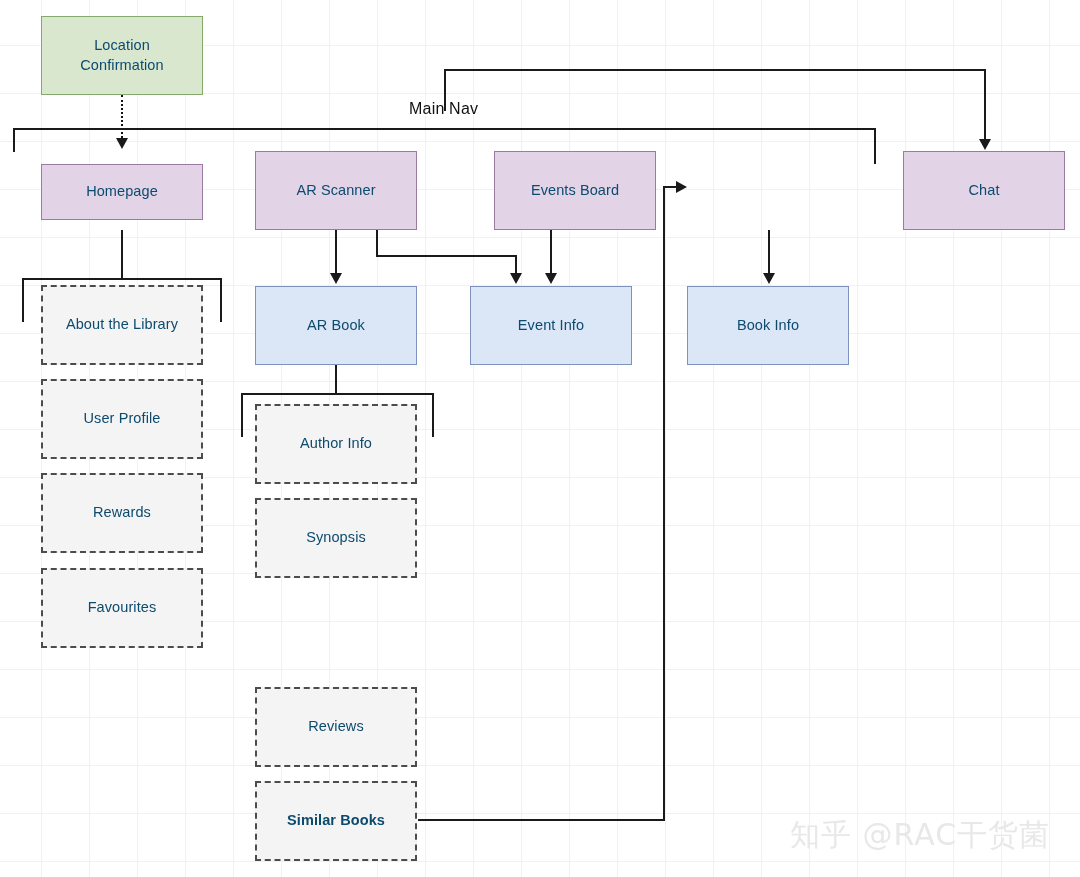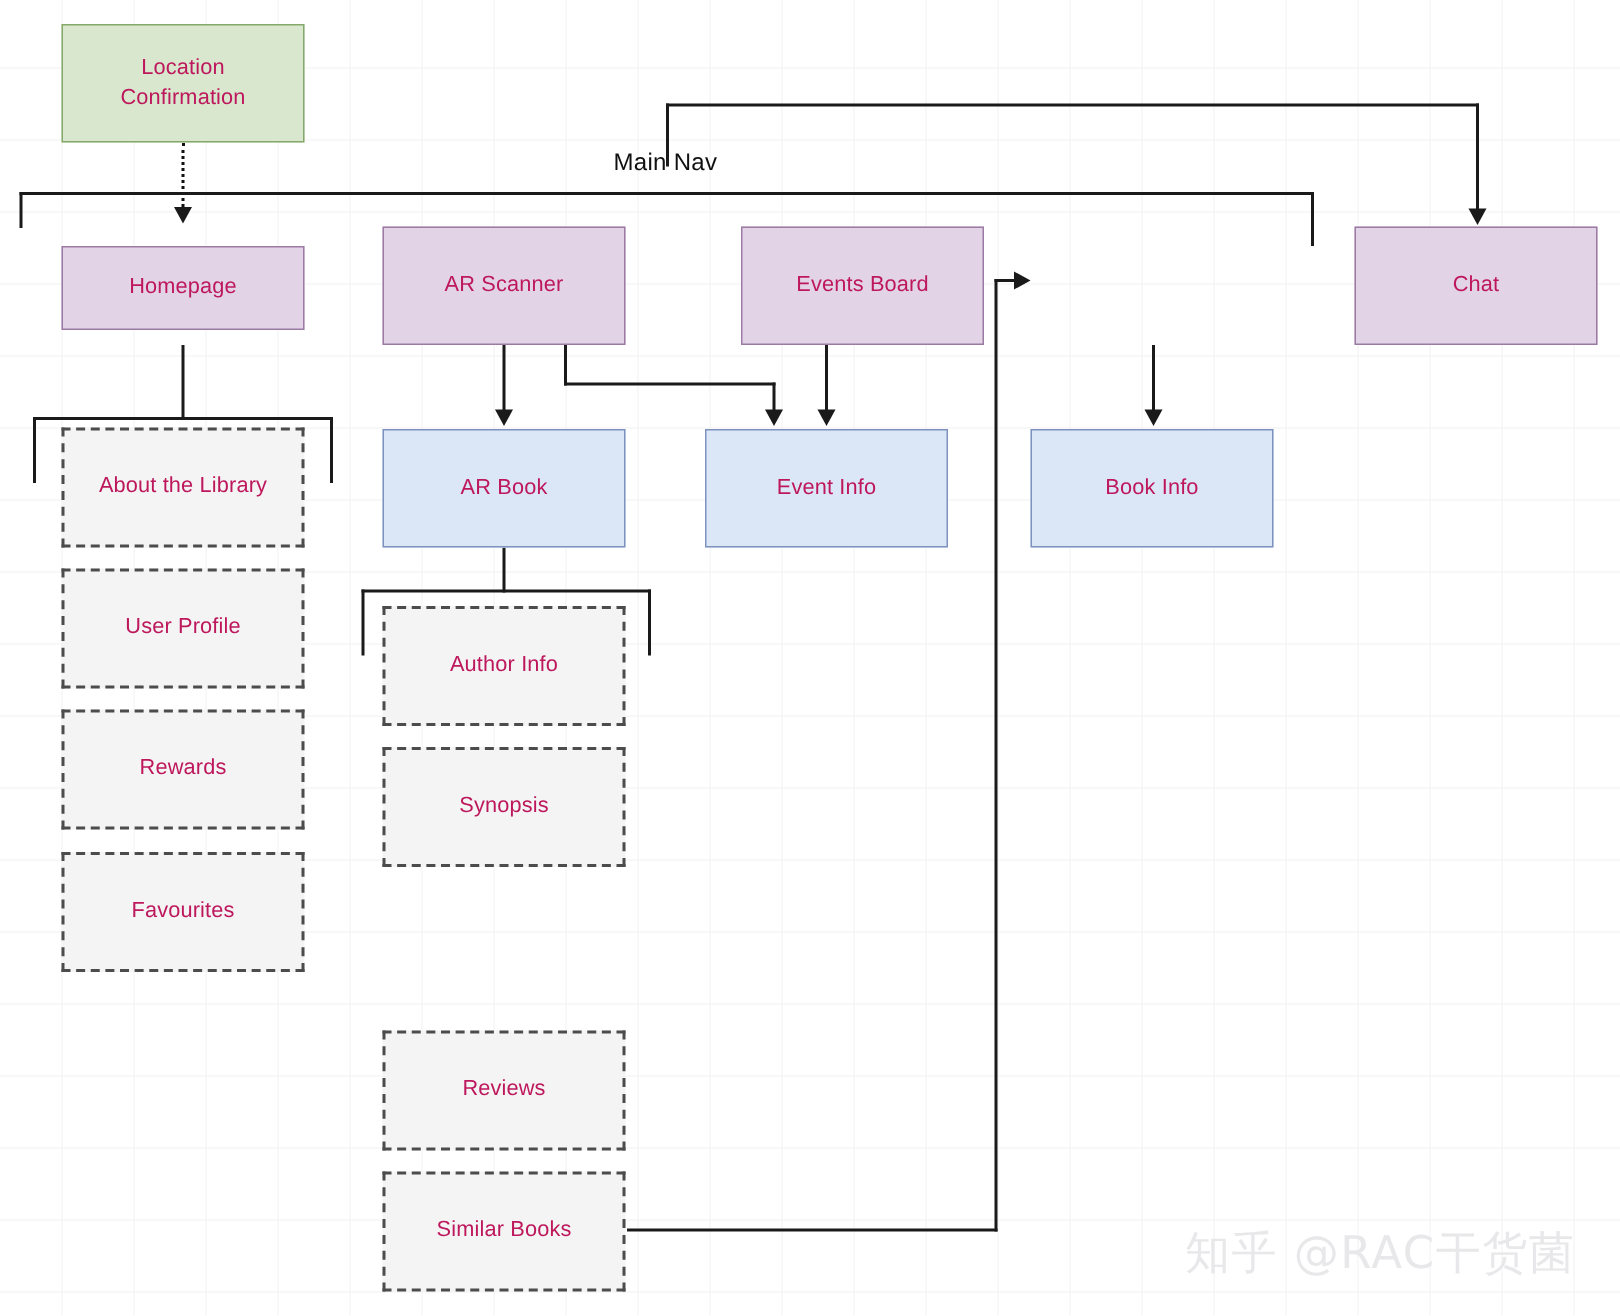--- a/index.html
+++ b/index.html
@@ -21,21 +21,21 @@
     font-family: "Liberation Sans", sans-serif;
   }
   .node {
     position: absolute;
     box-sizing: border-box;
     display: flex;
     align-items: center;
     justify-content: center;
     text-align: center;
     font-size: 14.5px;
-    color: #be185d;
+    color: #0c4a6e;
     line-height: 1.35;
     letter-spacing: 0.1px;
   }
   .node-green {
     background: #d8e7cd;
     border: 1.6px solid #84a96a;
   }
   .node-purple {
     background: #e2d4e6;
     border: 1.6px solid #9b7ba4;
@@ -169,17 +169,17 @@
 
   <div class="node node-dashed" style="left:41px; top:568px; width:162px; height:80px;">Favourites</div>
 
   <div class="node node-dashed" style="left:255px; top:404px; width:162px; height:80px;">Author Info</div>
 
   <div class="node node-dashed" style="left:255px; top:498px; width:162px; height:80px;">Synopsis</div>
 
 
   <div class="node node-dashed" style="left:255px; top:687px; width:162px; height:80px;">Reviews</div>
 
-  <div class="node node-dashed" style="left:255px; top:781px; width:162px; height:80px;">Similar Books</div>
+  <div class="node node-dashed" style="left:255px; top:781px; width:162px; height:80px;font-weight:bold;">Similar Books</div>
 
   <div class="watermark" style="left:790px; top:815px;">知乎 @RAC干货菌</div>
 
 </div>
 
 </body></html>

